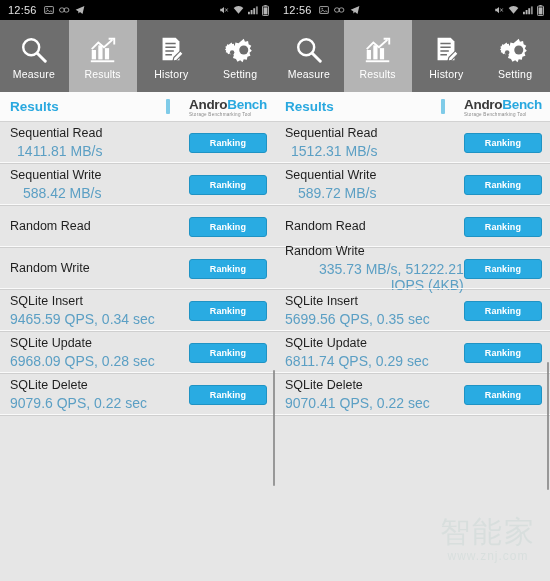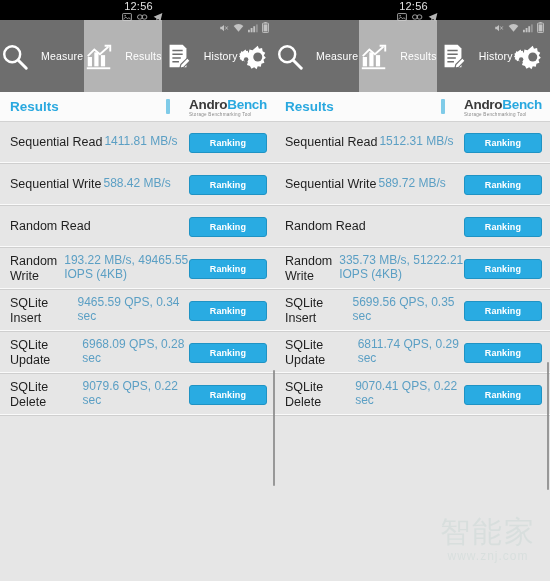--- a/index.html
+++ b/index.html
@@ -13,32 +13,32 @@
   .screen{position:absolute;inset:0;width:550px;height:581px;}
 
   
   .panel{position:absolute;top:0;width:275px;height:581px;overflow:hidden;}
   .panel.left{left:0;}
   .panel.right{left:275px;}
 
   
   .statusbar{
     position:relative;height:20px;background:#000;color:#cfcfcf;
-    display:flex;align-items:center;padding:0 6px 0 8px;box-sizing:border-box;flex-direction:column;
+    display:flex;align-items:center;padding:0 6px 0 8px;box-sizing:border-box;
   }
   .status-time{font-size:11px;letter-spacing:.2px;color:#e2e2e2;}
   .status-left-icons{display:flex;align-items:center;gap:5px;margin-left:7px;}
   .status-right{margin-left:auto;display:flex;align-items:center;gap:4px;}
   .sicon{display:block;opacity:.88;}
 
   
   .tabbar{display:flex;height:72px;background:#6e6e6e;}
   .tab{
-    flex:1;display:flex;align-items:center;
-    justify-content:center;gap:11px;color:#fff;
+    flex:1;display:flex;flex-direction:column;align-items:center;
+    justify-content:center;gap:3px;color:#fff;
     border-right:1px solid #6e6e6e;box-sizing:border-box;
   }
   .tab.active{background:#b4b4b4;}
   .tab-label{font-size:10.5px;letter-spacing:.2px;}
   .tab-icon{height:32px;display:flex;align-items:flex-end;justify-content:center;}
 
   
   .titlebar{
     height:30px;background:#fbfbfb;display:flex;align-items:center;
     padding:0 8px 0 10px;box-sizing:border-box;border-bottom:1px solid #d2d2d2;
@@ -55,23 +55,23 @@
   
   .list{background:#e6e6e6;position:relative;}
   .row{
     position:relative;height:42px;box-sizing:border-box;
     border-bottom:1px solid #cfcfcf;
     display:flex;align-items:center;padding:0 8px 0 10px;
   }
   .row:after{
     content:"";position:absolute;left:0;right:0;bottom:0;height:1px;background:#fafafa;
   }
-  .row-txt{display:flex;gap:2px;}
+  .row-txt{display:flex;flex-direction:column;gap:2px;}
   .row-name{font-size:12.5px;color:#1f1f1f;line-height:1.15;}
-  .row-val{font-size:12px;color:#5b9fc4;line-height:1.15;}
+  .row-val{font-size:14px;color:#5b9fc4;line-height:1.15;text-align:right;}
   .rank-btn{
     margin-left:auto;background:#29abe2;color:#fff;font-size:9px;font-weight:bold;
     padding:4px 20px;border-radius:3px;border:1px solid #1f93c4;letter-spacing:.1px;
   }
 
   
   .scrollbar{
     position:absolute;width:2px;background:#8a8a8a;border-radius:1px;opacity:.85;
   }
 
@@ -209,21 +209,20 @@
         </div>
         <div class="row">
           <div class="row-txt">
             <div class="row-name">Random Read</div>
           </div>
           <div class="rank-btn">Ranking</div>
         </div>
         <div class="row">
           <div class="row-txt">
             <div class="row-name">Random Write</div>
-            <div class="row-val">193.22 MB/s, 49465.55 IOPS (4KB)</div>
           </div>
           <div class="rank-btn">Ranking</div>
         </div>
         <div class="row">
           <div class="row-txt">
             <div class="row-name">SQLite Insert</div>
             <div class="row-val">9465.59 QPS, 0.34 sec</div>
           </div>
           <div class="rank-btn">Ranking</div>
         </div>

